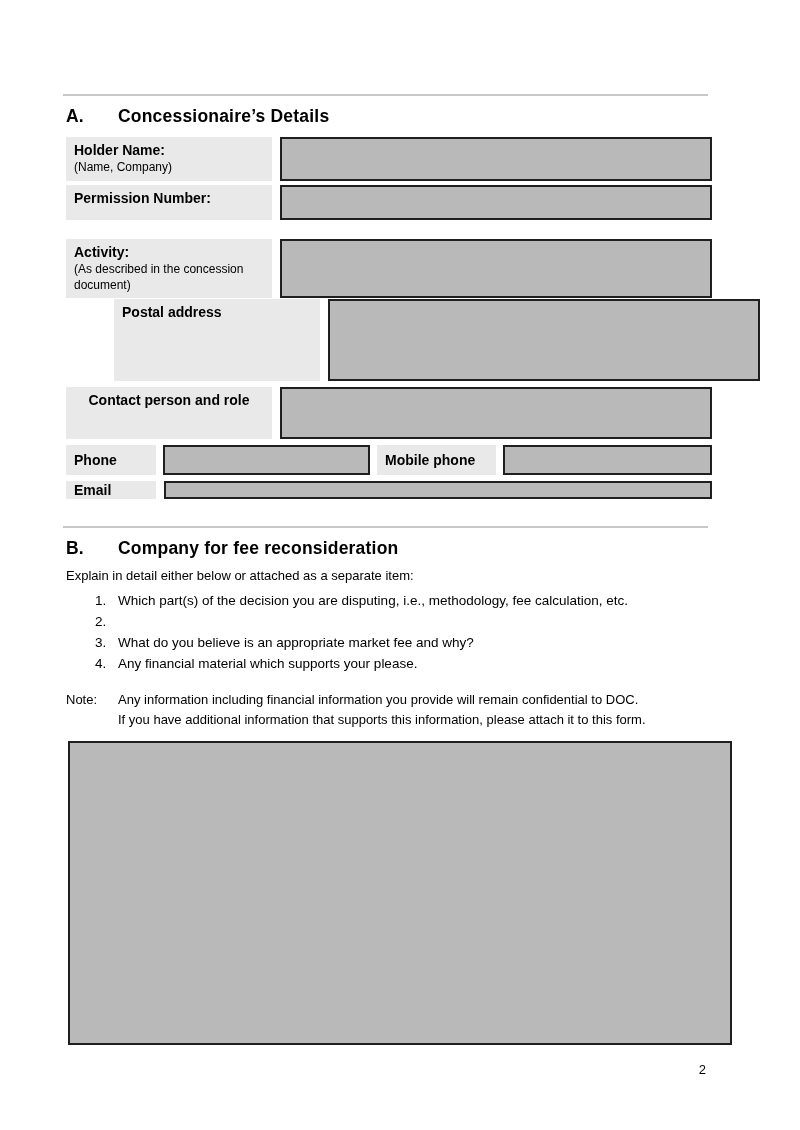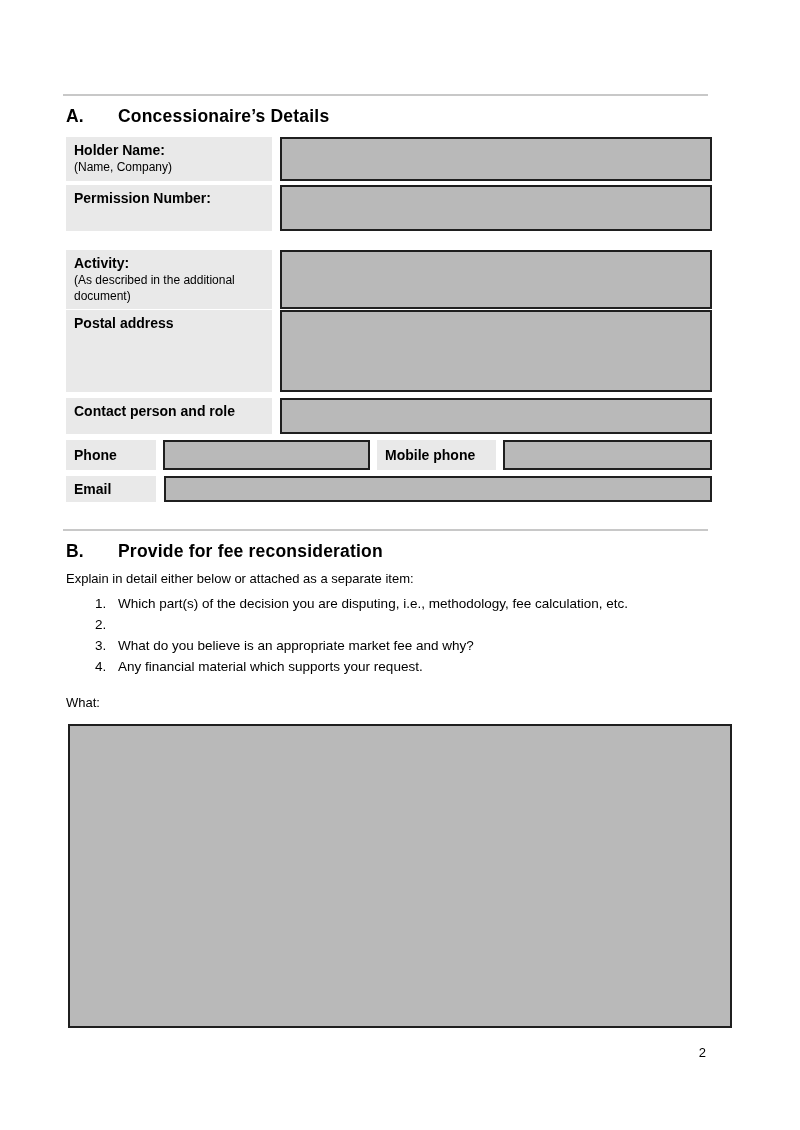--- a/index.html
+++ b/index.html
@@ -34,26 +34,26 @@
 
   
   .table-a { margin-top: 10px; }
   .row {
     display: grid;
     grid-template-columns: 206px 432px;
     column-gap: 8px;
     margin-bottom: 6px;
   }
   .row-holder   { height: 42px; }
-  .row-perm     { height: 46px; }
+  .row-perm     { height: 35px; }
   .row-activity { height: 54px; margin-top: 19px; }
-  .row-postal   { height: 82px; }
-  .row-contact  { height: 36px; }
+  .row-postal   { height: 82px; margin-left: 48px; }
+  .row-contact  { height: 52px; text-align: center; }
   .row-phone    { height: 30px; grid-template-columns: 90px 207px 119px 209px; column-gap: 7px; }
-  .row-email    { height: 26px; grid-template-columns: 90px 548px; column-gap: 8px; margin-bottom: 0; }
+  .row-email    { height: 18px; grid-template-columns: 90px 548px; column-gap: 8px; margin-bottom: 0; }
 
   .label-cell {
     background: #e9e9e9;
     padding: 5px 8px;
     font-size: 14px;
     line-height: 17px;
     font-weight: bold;
   }
   .label-cell .sub {
     font-weight: normal;
@@ -133,21 +133,21 @@
       <div class="row row-perm">
         <div class="label-cell">
           <div>Permission Number:</div>
         </div>
         <div class="fill-box"></div>
       </div>
 
       <div class="row row-activity">
         <div class="label-cell">
           <div>Activity:</div>
-          <div class="sub">(As described in the additional document)</div>
+          <div class="sub">(As described in the concession document)</div>
         </div>
         <div class="fill-box"></div>
       </div>
 
       <div class="row row-postal">
         <div class="label-cell">
           <div>Postal address</div>
         </div>
         <div class="fill-box"></div>
       </div>
@@ -176,45 +176,49 @@
         </div>
         <div class="fill-box"></div>
       </div>
 
     </div>
 
     <hr class="rule rule-b">
 
     <div class="section-heading">
       <span class="letter">B.</span>
-      <span class="title">Provide for fee reconsideration</span>
+      <span class="title">Company for fee reconsideration</span>
     </div>
 
     <div class="intro">Explain in detail either below or attached as a separate item:</div>
 
     <div class="b-list">
       <div class="b-item">
         <span class="num">1.</span>
         <span class="txt">Which part(s) of the decision you are disputing, i.e., methodology, fee calculation, etc.</span>
       </div>
       <div class="b-item">
         <span class="num">2.</span>
       </div>
       <div class="b-item">
         <span class="num">3.</span>
         <span class="txt">What do you believe is an appropriate market fee and why?</span>
       </div>
       <div class="b-item">
         <span class="num">4.</span>
-        <span class="txt">Any financial material which supports your request.</span>
+        <span class="txt">Any financial material which supports your please.</span>
       </div>
     </div>
 
     <div class="note">
-      <span class="note-label">What:</span>
+      <span class="note-label">Note:</span>
+      <span class="note-body">
+        <span style="display:block">Any information including financial information you provide will remain confidential to DOC.</span>
+        <span style="display:block">If you have additional information that supports this information, please attach it to this form.</span>
+      </span>
     </div>
 
     <div class="big-box"></div>
 
     <div class="page-number">2</div>
 
   </div>
 </div>
 
 </body></html>

